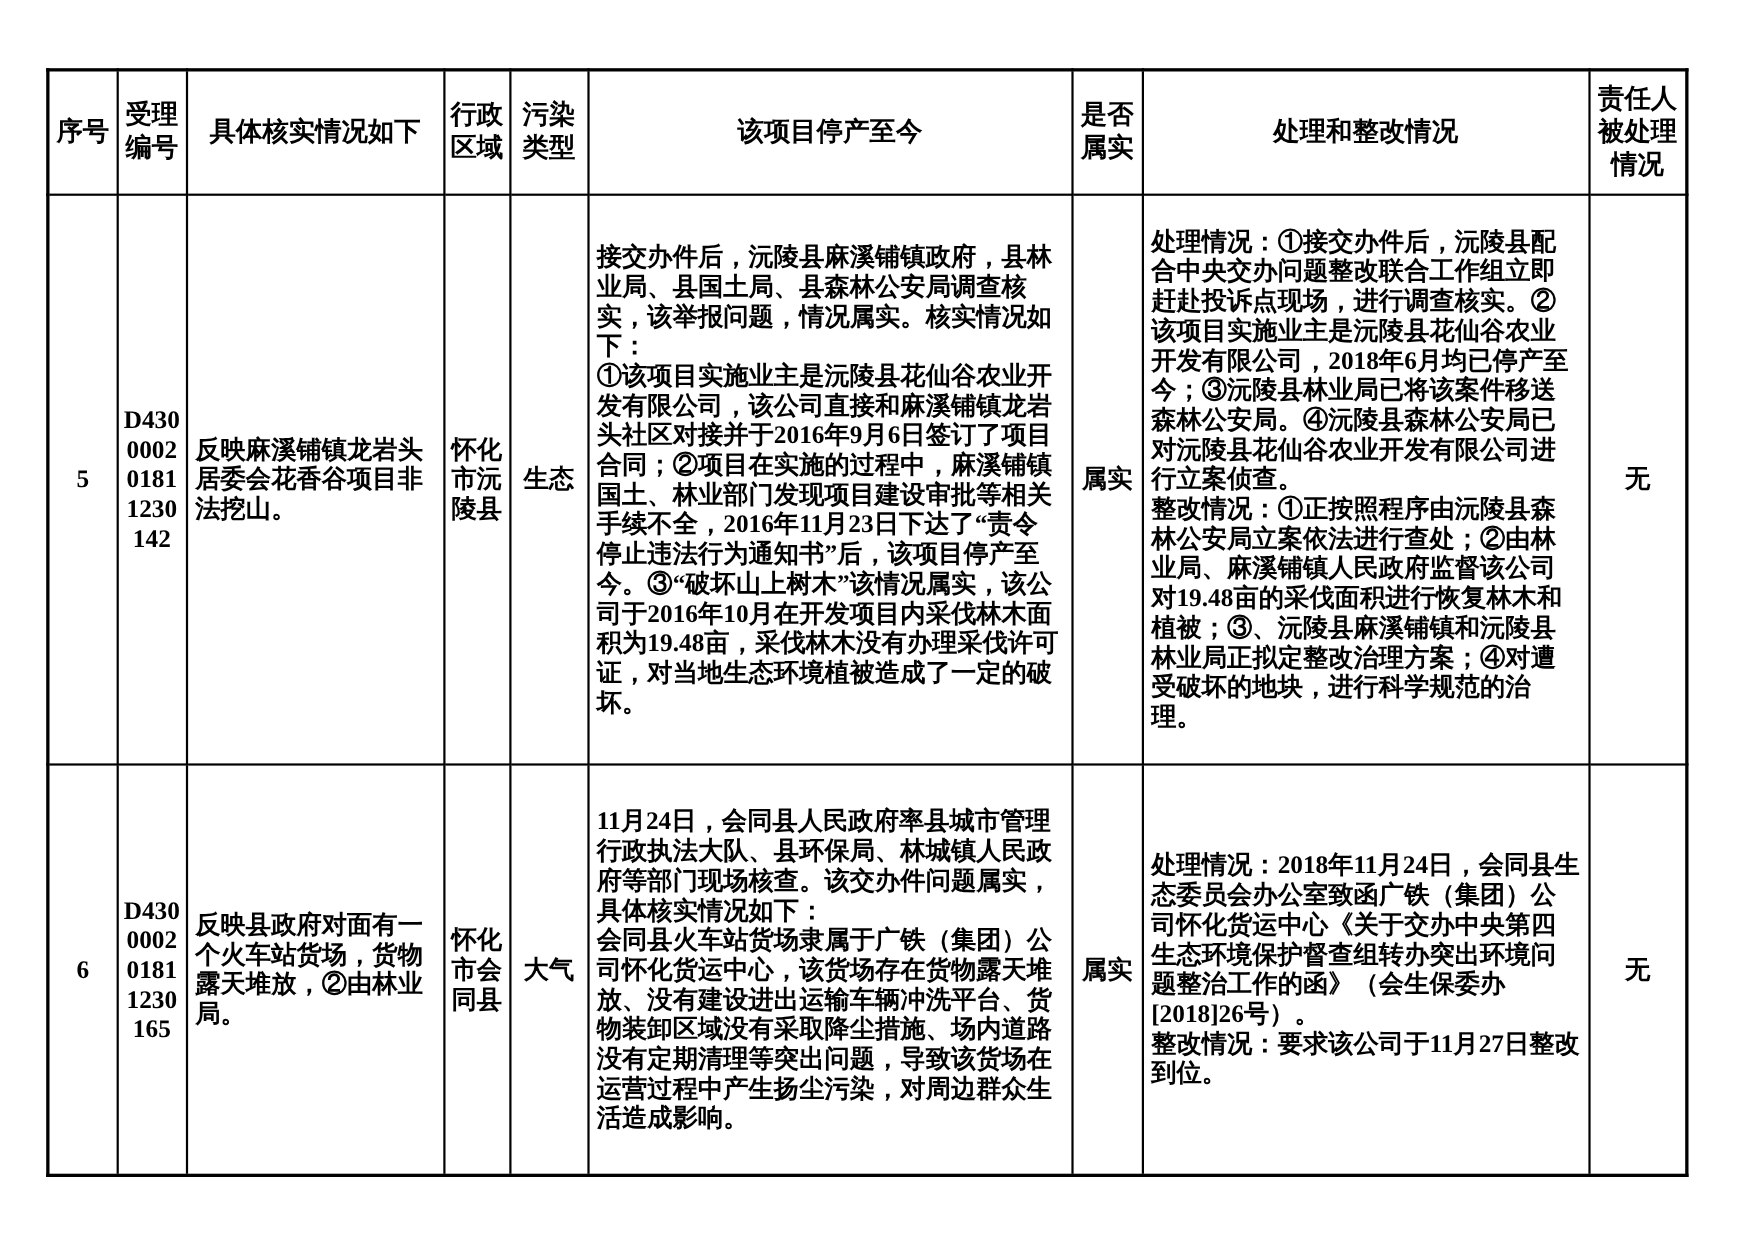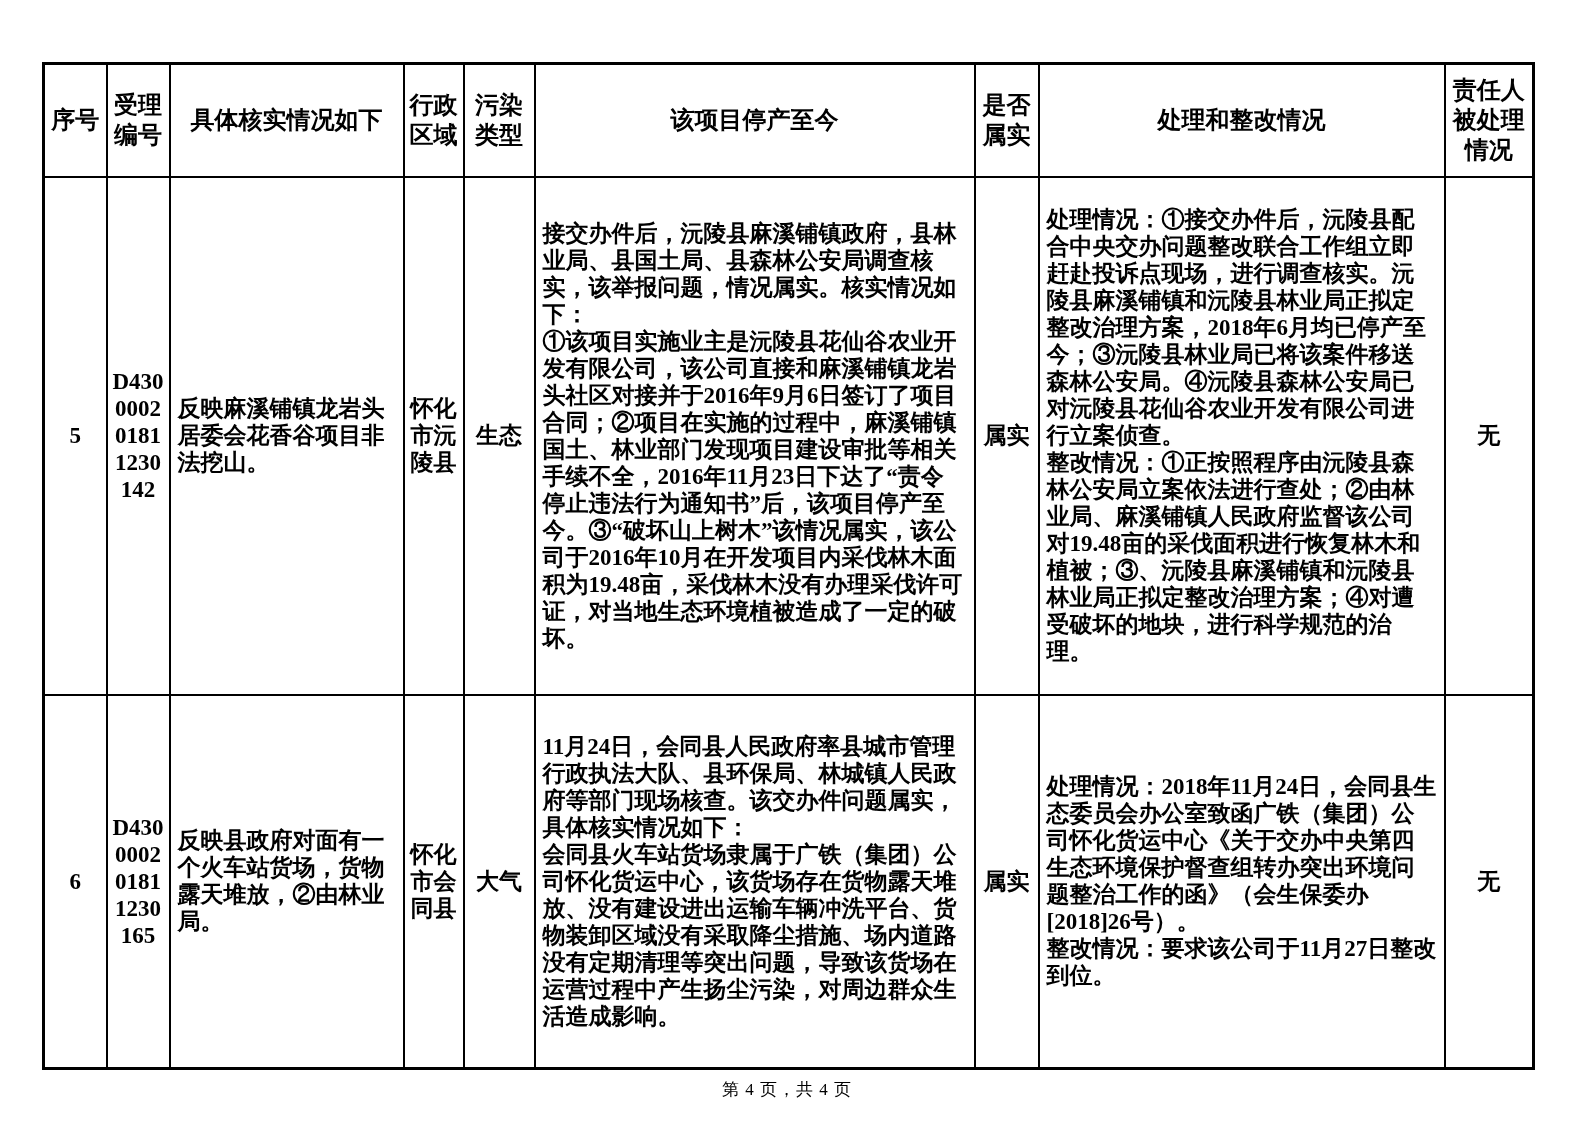--- a/index.html
+++ b/index.html
@@ -84,21 +84,21 @@
 142</td>
       <td class="longtext">反映麻溪铺镇龙岩头居委会花香谷项目非法挖山。</td>
       <td class="center preline">怀化
 市沅
 陵县</td>
       <td class="center">生态</td>
       <td class="longtext prewrap">接交办件后，沅陵县麻溪铺镇政府，县林业局、县国土局、县森林公安局调查核实，该举报问题，情况属实。核实情况如下：
 ①该项目实施业主是沅陵县花仙谷农业开发有限公司，该公司直接和麻溪铺镇龙岩头社区对接并于2016年9月6日签订了项目合同；②项目在实施的过程中，麻溪铺镇国土、林业部门发现项目建设审批等相关手续不全，2016年11月23日下达了“责令停止违法行为通知书”后，该项目停产至今。③“破坏山上树木”该情况属实，该公司于2016年10月在开发项目内采伐林木面积为19.48亩，采伐林木没有办理采伐许可证，对当地生态环境植被造成了一定的破坏。</td>
       <td class="center">属实</td>
       <td class="longtext">
-        <p class="para"><span class="blabel">处理情况：</span><span>①接交办件后，沅陵县配合中央交办问题整改联合工作组立即赶赴投诉点现场，进行调查核实。沅陵县麻溪铺镇和沅陵县林业局正拟定整改治理方案，2018年6月均已停产至今；③沅陵县林业局已将该案件移送森林公安局。④沅陵县森林公安局已对沅陵县花仙谷农业开发有限公司进行立案侦查。</span></p>
+        <p class="para"><span class="blabel">处理情况：</span><span>①接交办件后，沅陵县配合中央交办问题整改联合工作组立即赶赴投诉点现场，进行调查核实。②该项目实施业主是沅陵县花仙谷农业开发有限公司，2018年6月均已停产至今；③沅陵县林业局已将该案件移送森林公安局。④沅陵县森林公安局已对沅陵县花仙谷农业开发有限公司进行立案侦查。</span></p>
         <p class="para"><span class="blabel">整改情况：</span><span>①正按照程序由沅陵县森林公安局立案依法进行查处；②由林业局、麻溪铺镇人民政府监督该公司对19.48亩的采伐面积进行恢复林木和植被；③、沅陵县麻溪铺镇和沅陵县林业局正拟定整改治理方案；④对遭受破坏的地块，进行科学规范的治理。</span></p>
       </td>
       <td class="center">无</td>
     </tr>
 
     <tr class="row-6">
       <td class="center">6</td>
       <td class="center preline">D430
 0002
 0181
@@ -114,14 +114,13 @@
       <td class="center">属实</td>
       <td class="longtext">
         <p class="para"><span class="blabel">处理情况：</span><span>2018年11月24日，会同县生态委员会办公室致函广铁（集团）公司怀化货运中心《关于交办中央第四生态环境保护督查组转办突出环境问题整治工作的函》（会生保委办[2018]26号）。</span></p>
         <p class="para"><span class="blabel">整改情况：</span><span>要求该公司于11月27日整改到位。</span></p>
       </td>
       <td class="center">无</td>
     </tr>
   </tbody>
     </table>
 
-  <div class="footer">第 4 页，共 4 页</div>
 </div>
 
 </body></html>

